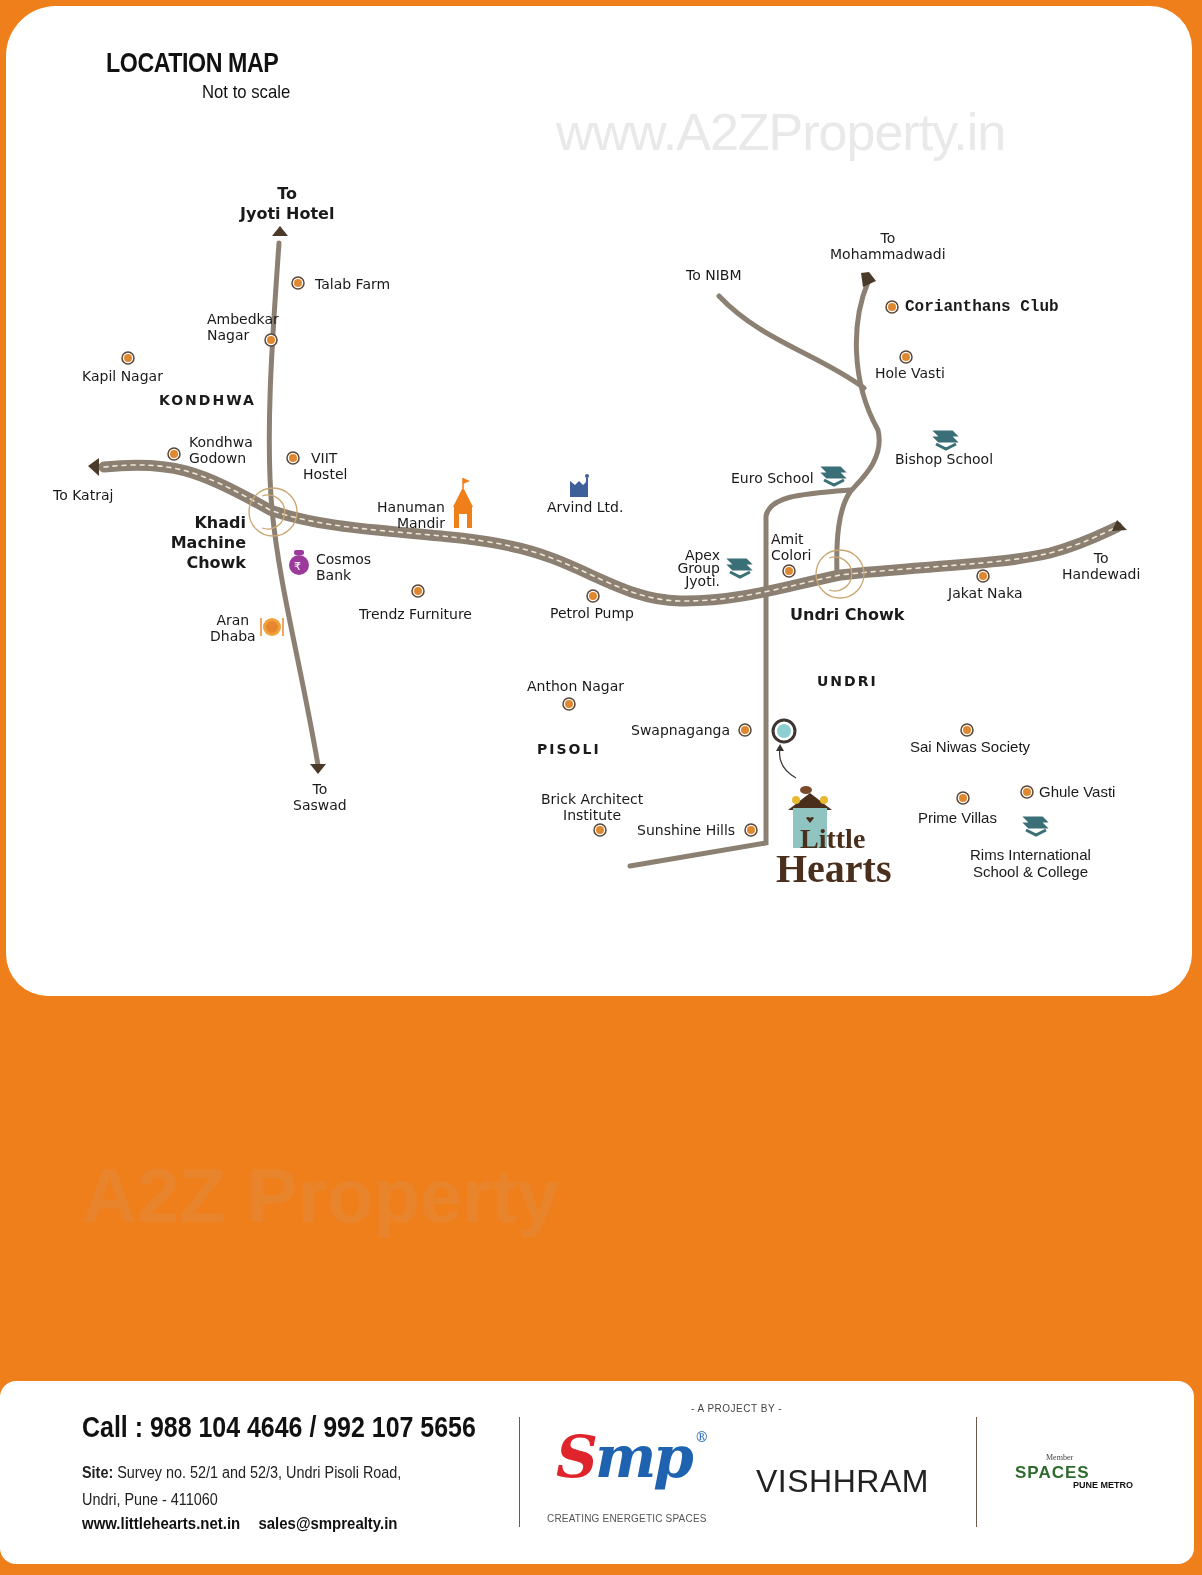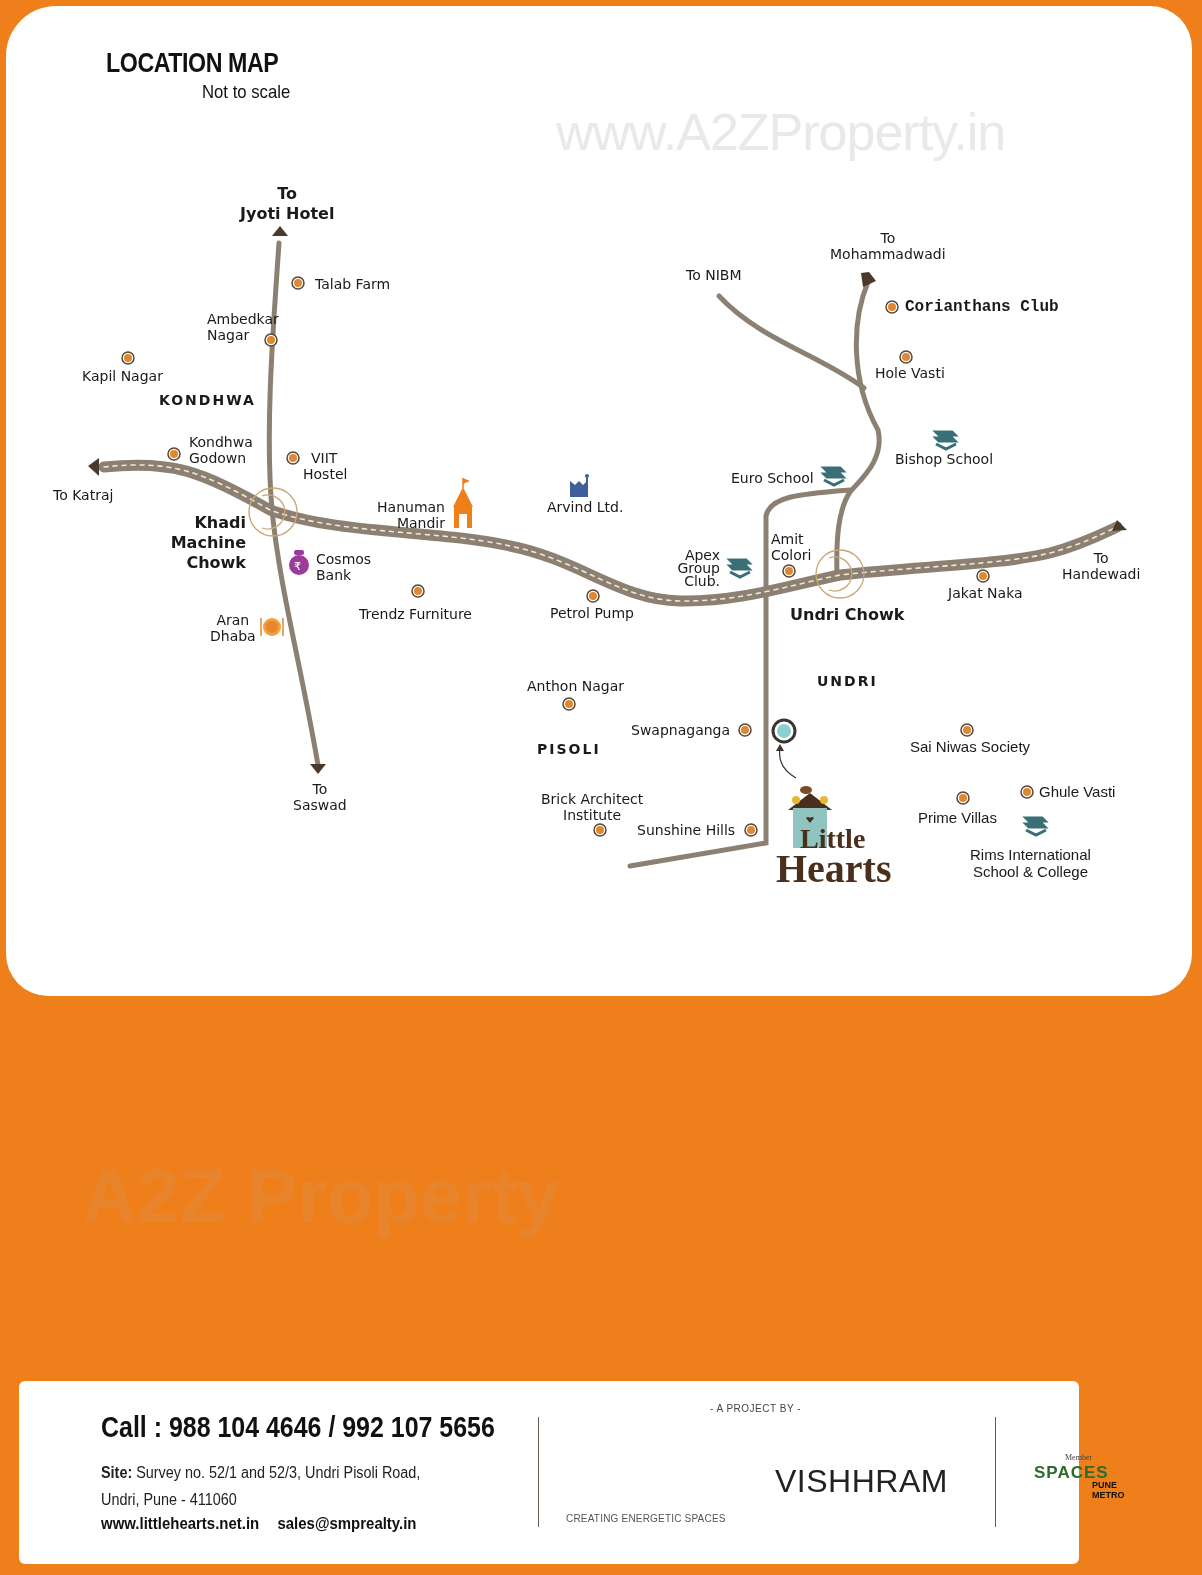--- a/index.html
+++ b/index.html
@@ -47,23 +47,23 @@
     color: #4a2f1d; line-height: 0.9;
   }
   .lh-logo .l1 { display:block; font-size: 28px; padding-left: 24px; }
   .lh-logo .l2 { display:block; font-size: 40px; }
   .watermark-mid {
     position: absolute; left: 82px; top: 1152px;
     font-family: "Liberation Sans", sans-serif; font-weight: bold;
     font-size: 76px; color: #e8862f; opacity: 0.9;
   }
   .footer {
-    position: absolute; left: 19px; top: 1381px;
-    width: 1060px; height: 183px; background: #fff;
-    border-radius: 6px;
+    position: absolute; left: 0; top: 1381px;
+    width: 1194px; height: 183px; background: #fff;
+    border-radius: 16px;
   }
   .call {
     position: absolute; left: 82px; top: 30px;
     font-family: "Liberation Sans", sans-serif; font-weight: bold;
     font-size: 29px; color: #111; transform: scaleX(0.86); transform-origin: left;
   }
   .site {
     position: absolute; left: 82px; top: 78px; width: 440px;
     font-family: "Liberation Sans", sans-serif; font-size: 16px; color: #222;
     line-height: 27px; transform: scaleX(0.9); transform-origin: left;
@@ -328,21 +328,21 @@
 </div>
 <div class="lbl" style="left:359px;top:606px;">Trendz Furniture</div>
 <div class="lbl c" style="left:210px;top:612px;">
   <div>Aran</div>
     <div>Dhaba</div>
 </div>
 <div class="lbl" style="left:550px;top:605px;">Petrol Pump</div>
 <div class="lbl r" style="left:668px;top:549px;width:52px;line-height:13px;">
   <div>Apex</div>
     <div>Group</div>
-    <div>Club.</div>
+    <div>Jyoti.</div>
 </div>
 <div class="lbl" style="left:771px;top:531px;">
   <div>Amit</div>
     <div>Colori</div>
 </div>
 <div class="lbl" style="left:731px;top:470px;">Euro School</div>
 <div class="lbl" style="left:895px;top:451px;">Bishop School</div>
 <div class="lbl" style="left:875px;top:365px;">Hole Vasti</div>
 <div class="lbl bold" style="left:905px;top:297px;font-family:Liberation Mono, monospace;">Corianthans Club</div>
 <div class="lbl" style="left:948px;top:585px;">Jakat Naka</div>
@@ -373,19 +373,22 @@
   <div class="site">
     <b>Site:</b><span> Survey no. 52/1 and 52/3, Undri Pisoli Road,</span><br>
     <span>Undri, Pune - 411060</span>
   </div>
   <div class="links">
     <span>www.littlehearts.net.in</span>
     <span>sales@smprealty.in</span>
   </div>
   <div class="vsep" style="left:519px;"></div>
   <div class="project-by">- A PROJECT BY -</div>
+  <div class="smp">
+    <span class="s">S</span><span class="mp">mp</span><span class="reg">®</span>
+  </div>
   <div class="smp-tag">CREATING ENERGETIC SPACES</div>
   <div class="vishhram">VISHHRAM</div>
   <div class="vsep" style="left:976px;"></div>
   <div class="credai-member">Member</div>
   <div class="credai">SPACES</div>
   <div class="credai-sub">PUNE METRO</div>
 </div>
 
 </body></html>

